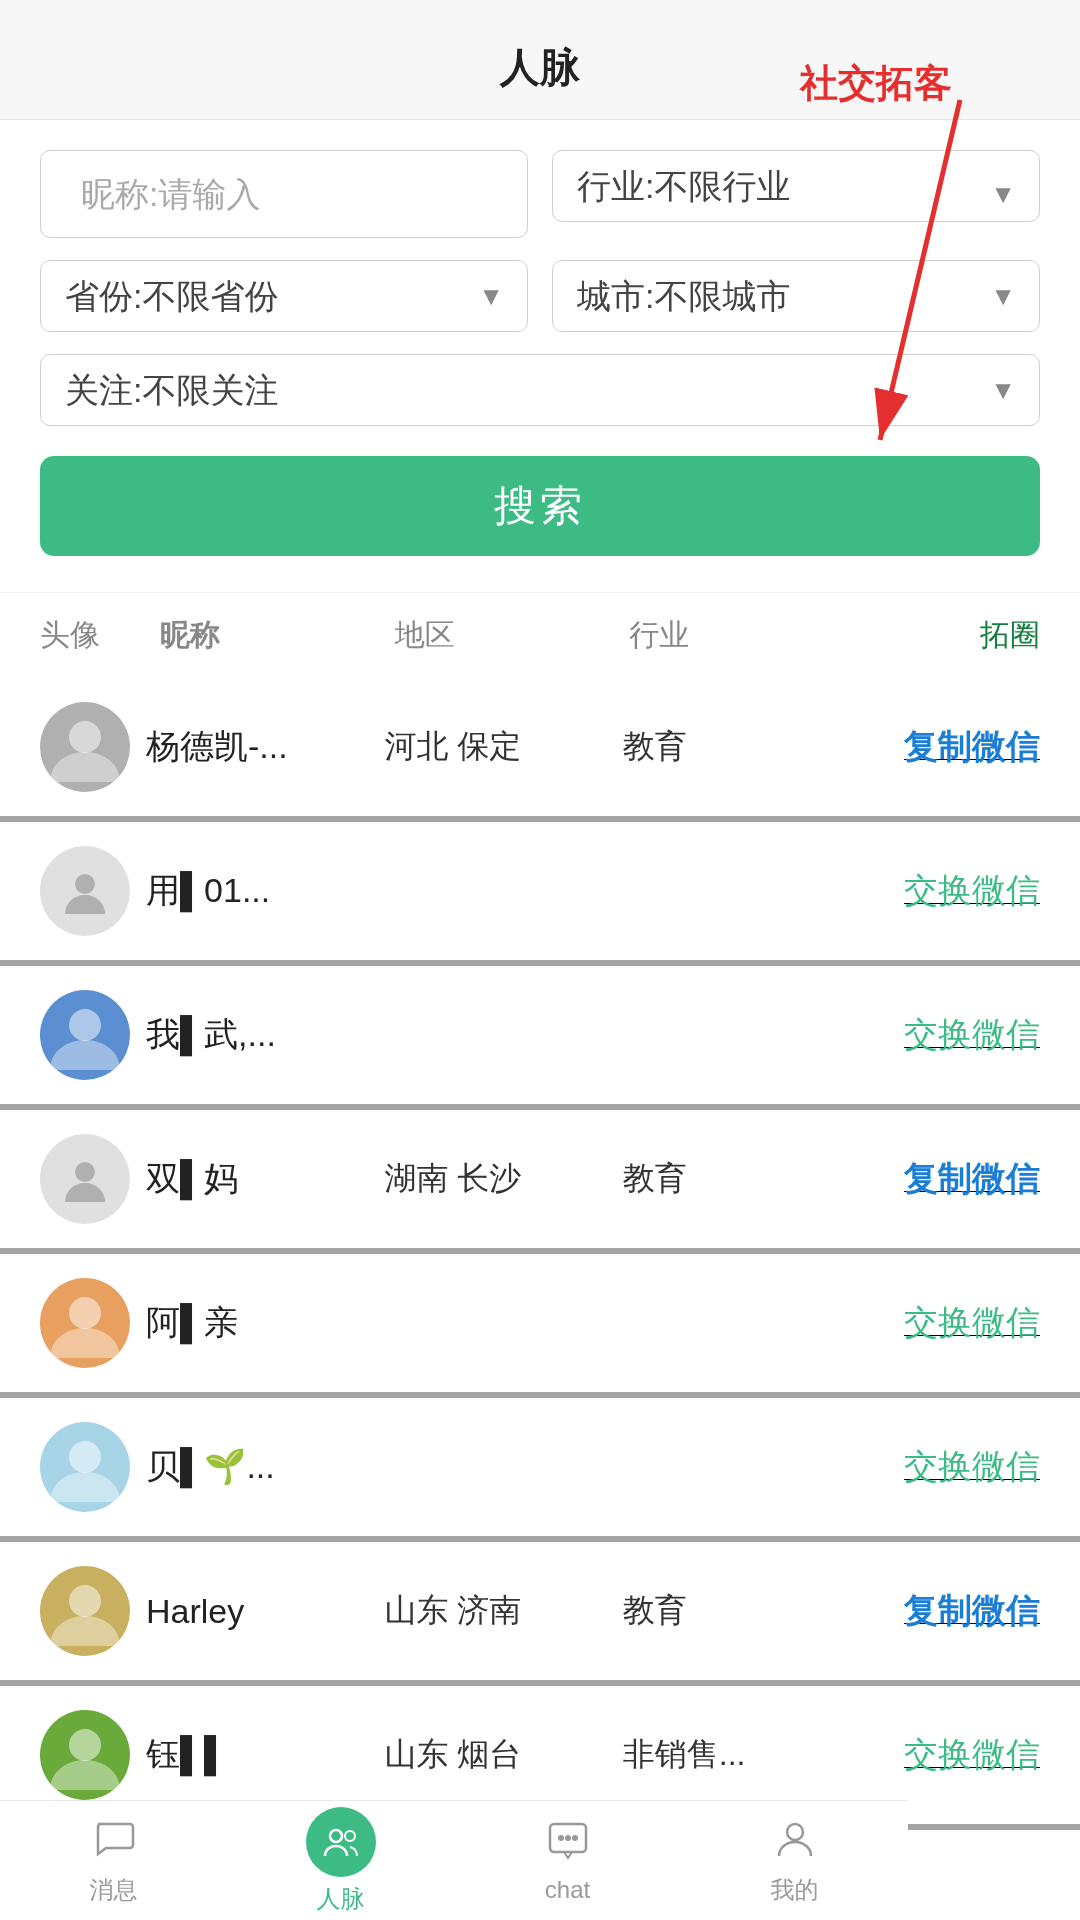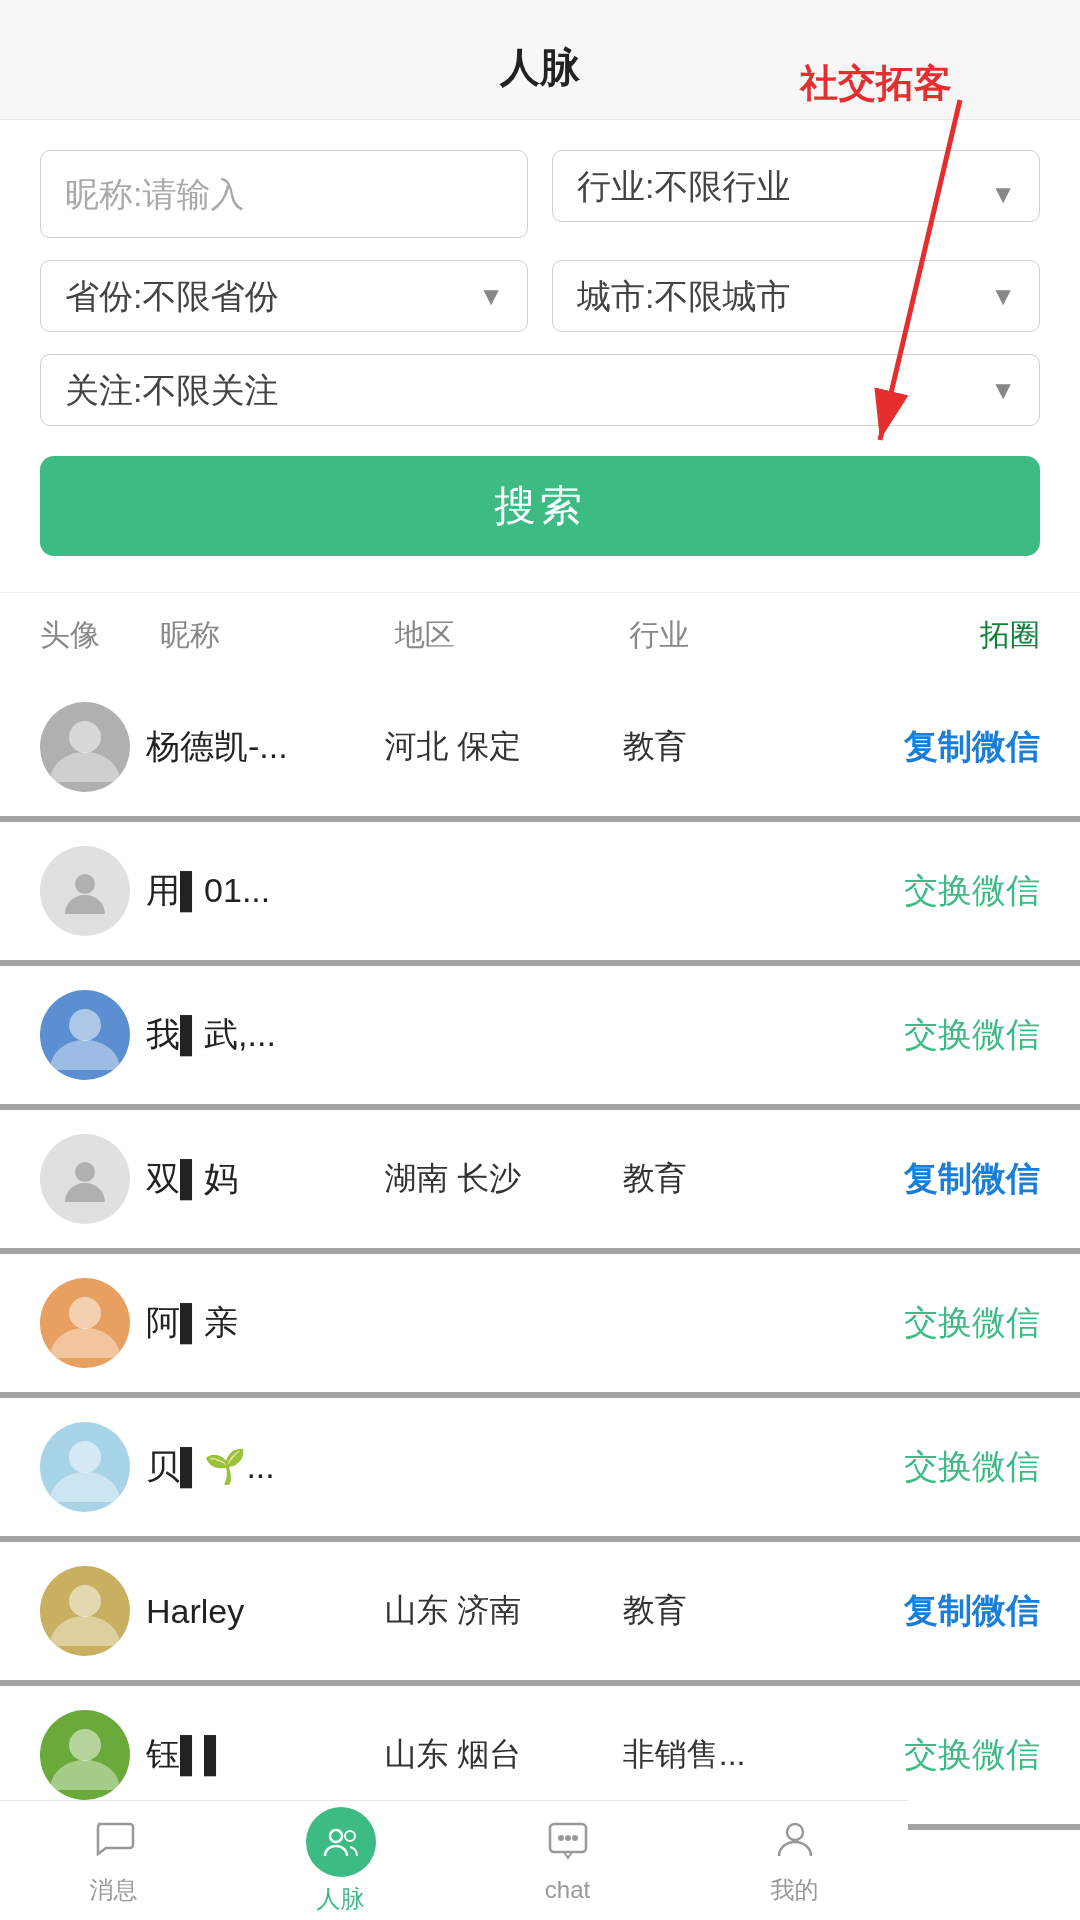--- a/index.html
+++ b/index.html
@@ -90,21 +90,21 @@
       pointer-events: none;
     }
     .filter-input-wrapper {
       flex: 1;
     }
     .filter-input-wrapper input {
       width: 100%;
       height: 88px;
       border: 1.5px solid #d0d0d0;
       border-radius: 10px;
-      padding: 0 24px;
+      padding: 0 40px;
       font-size: 34px;
       color: #444;
       background: #fff;
     }
     .filter-input-wrapper input::placeholder {
       color: #aaa;
     }
 
     
     .search-btn {
@@ -124,21 +124,21 @@
     
     .table-header {
       display: flex;
       align-items: center;
       padding: 22px 40px;
       background: #fff;
       border-top: 1px solid #f0f0f0;
       margin-top: 16px;
     }
     .col-avatar { width: 110px; font-size: 30px; color: #888; }
-    .col-name { flex: 2; font-size: 30px; color: #888; padding-left: 10px; }
+    .col-name { flex: 2; font-size: 30px; color: #888; padding-left: 10px; font-weight: bold; }
     .col-region { flex: 2; font-size: 30px; color: #888; }
     .col-industry { flex: 1.5; font-size: 30px; color: #888; }
     .col-action { flex: 2; font-size: 30px; color: #15803d; text-align: right; }
 
     
     .user-list { background: #fff; }
     .user-row {
       display: flex;
       align-items: center;
       padding: 24px 40px;
@@ -183,20 +183,21 @@
       color: #333;
     }
     .user-industry {
       flex: 1.5;
       font-size: 32px;
       color: #333;
     }
     .user-action {
       flex: 2;
       text-align: right;
+      text-decoration: underline;
     }
     .action-copy {
       font-size: 34px;
       font-weight: bold;
       color: #1a7dd6;
     }
     .action-exchange {
       font-size: 34px;
       color: #3dbb85;
     }

